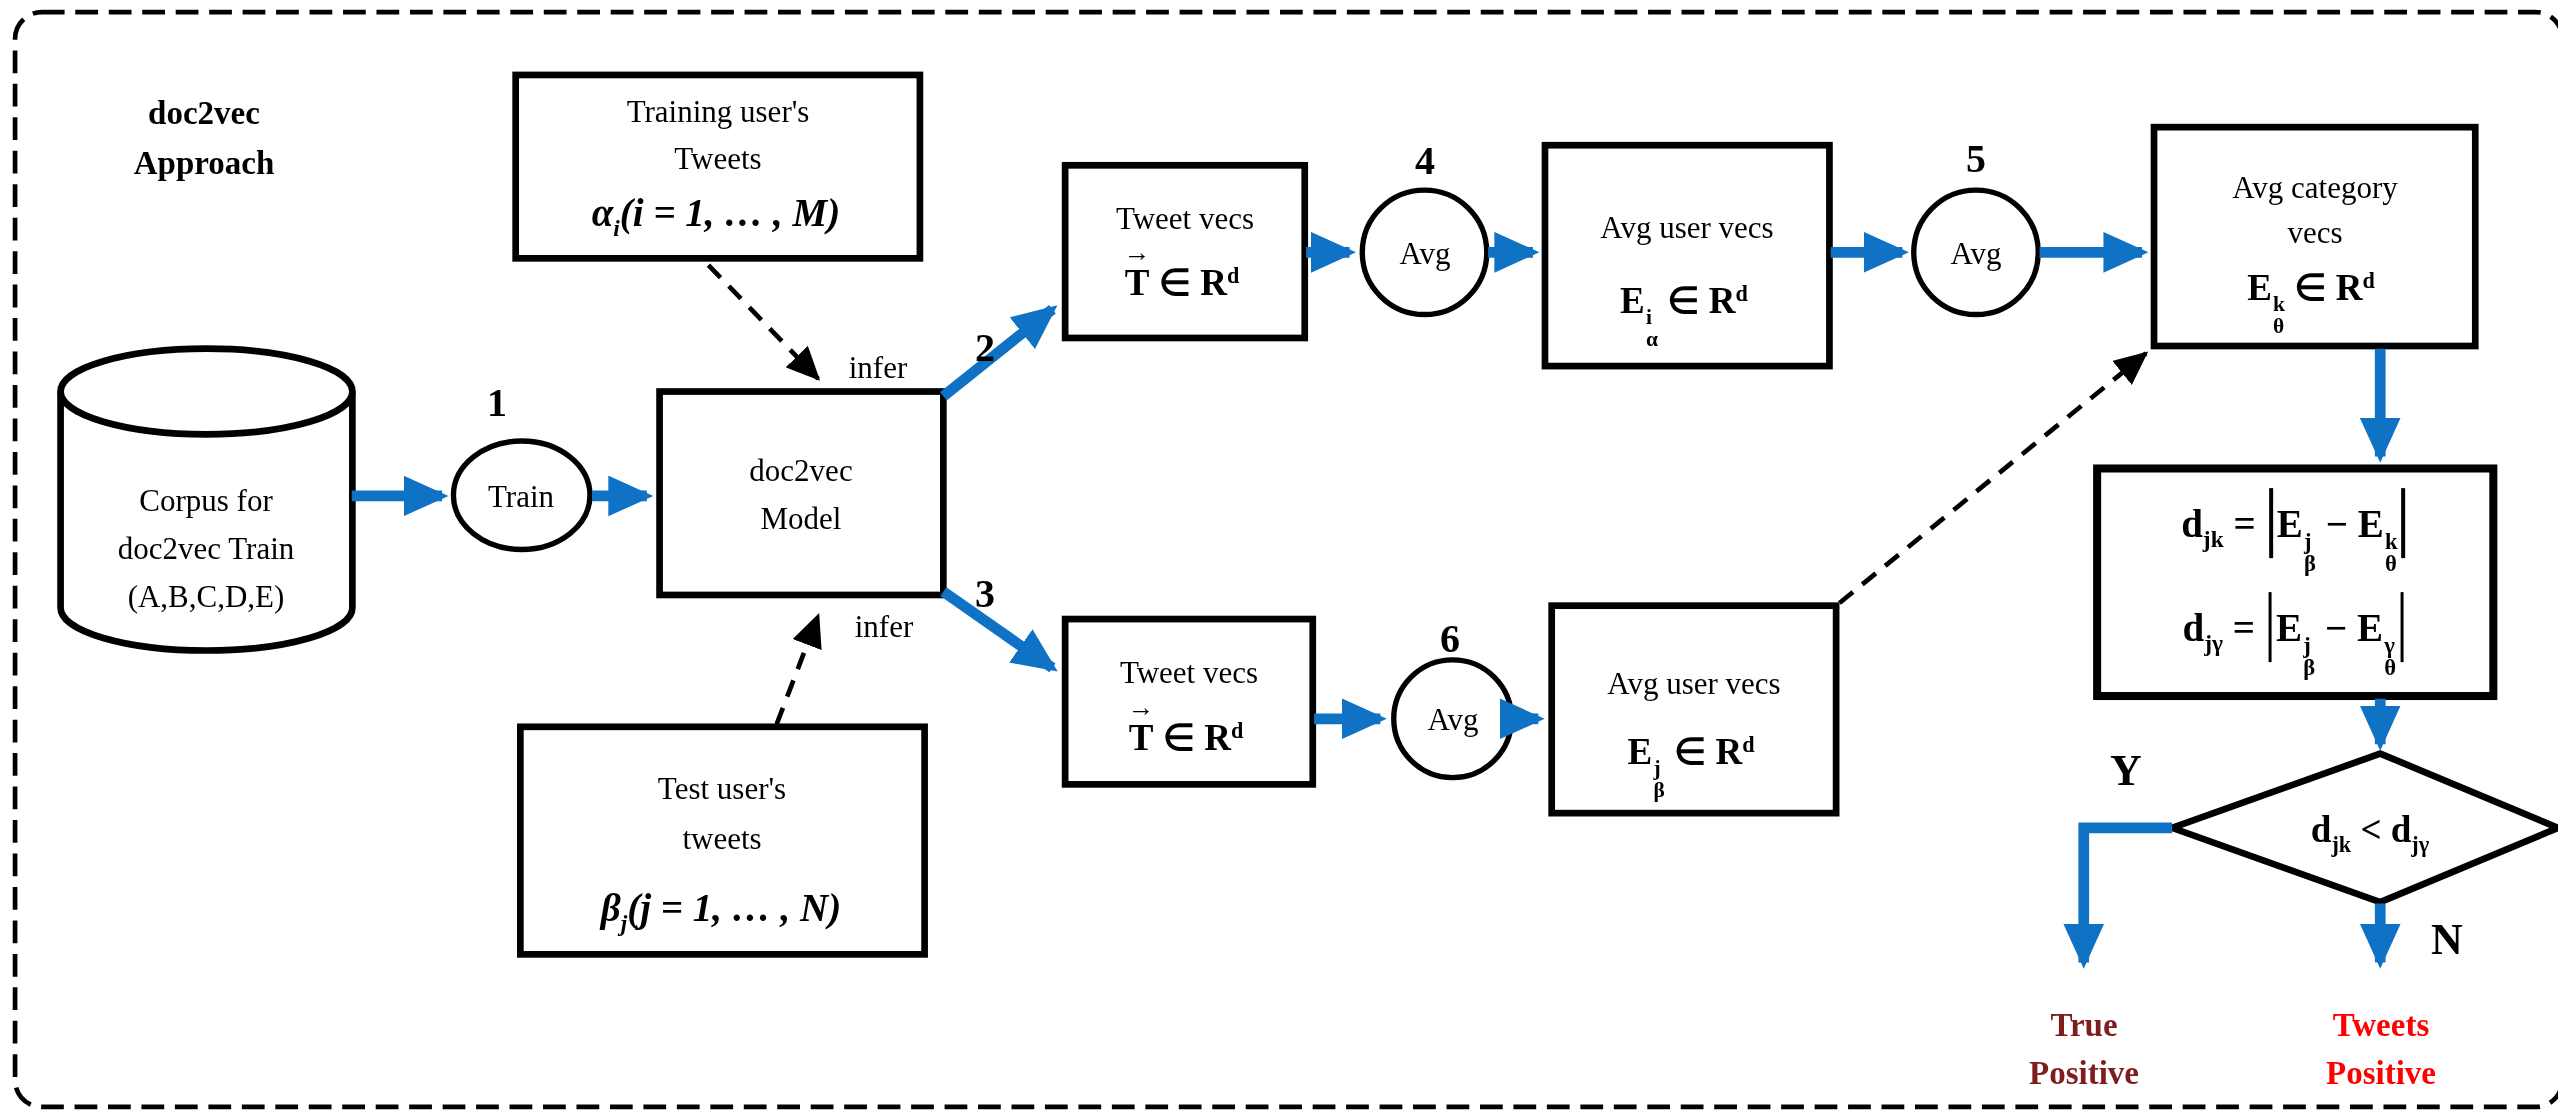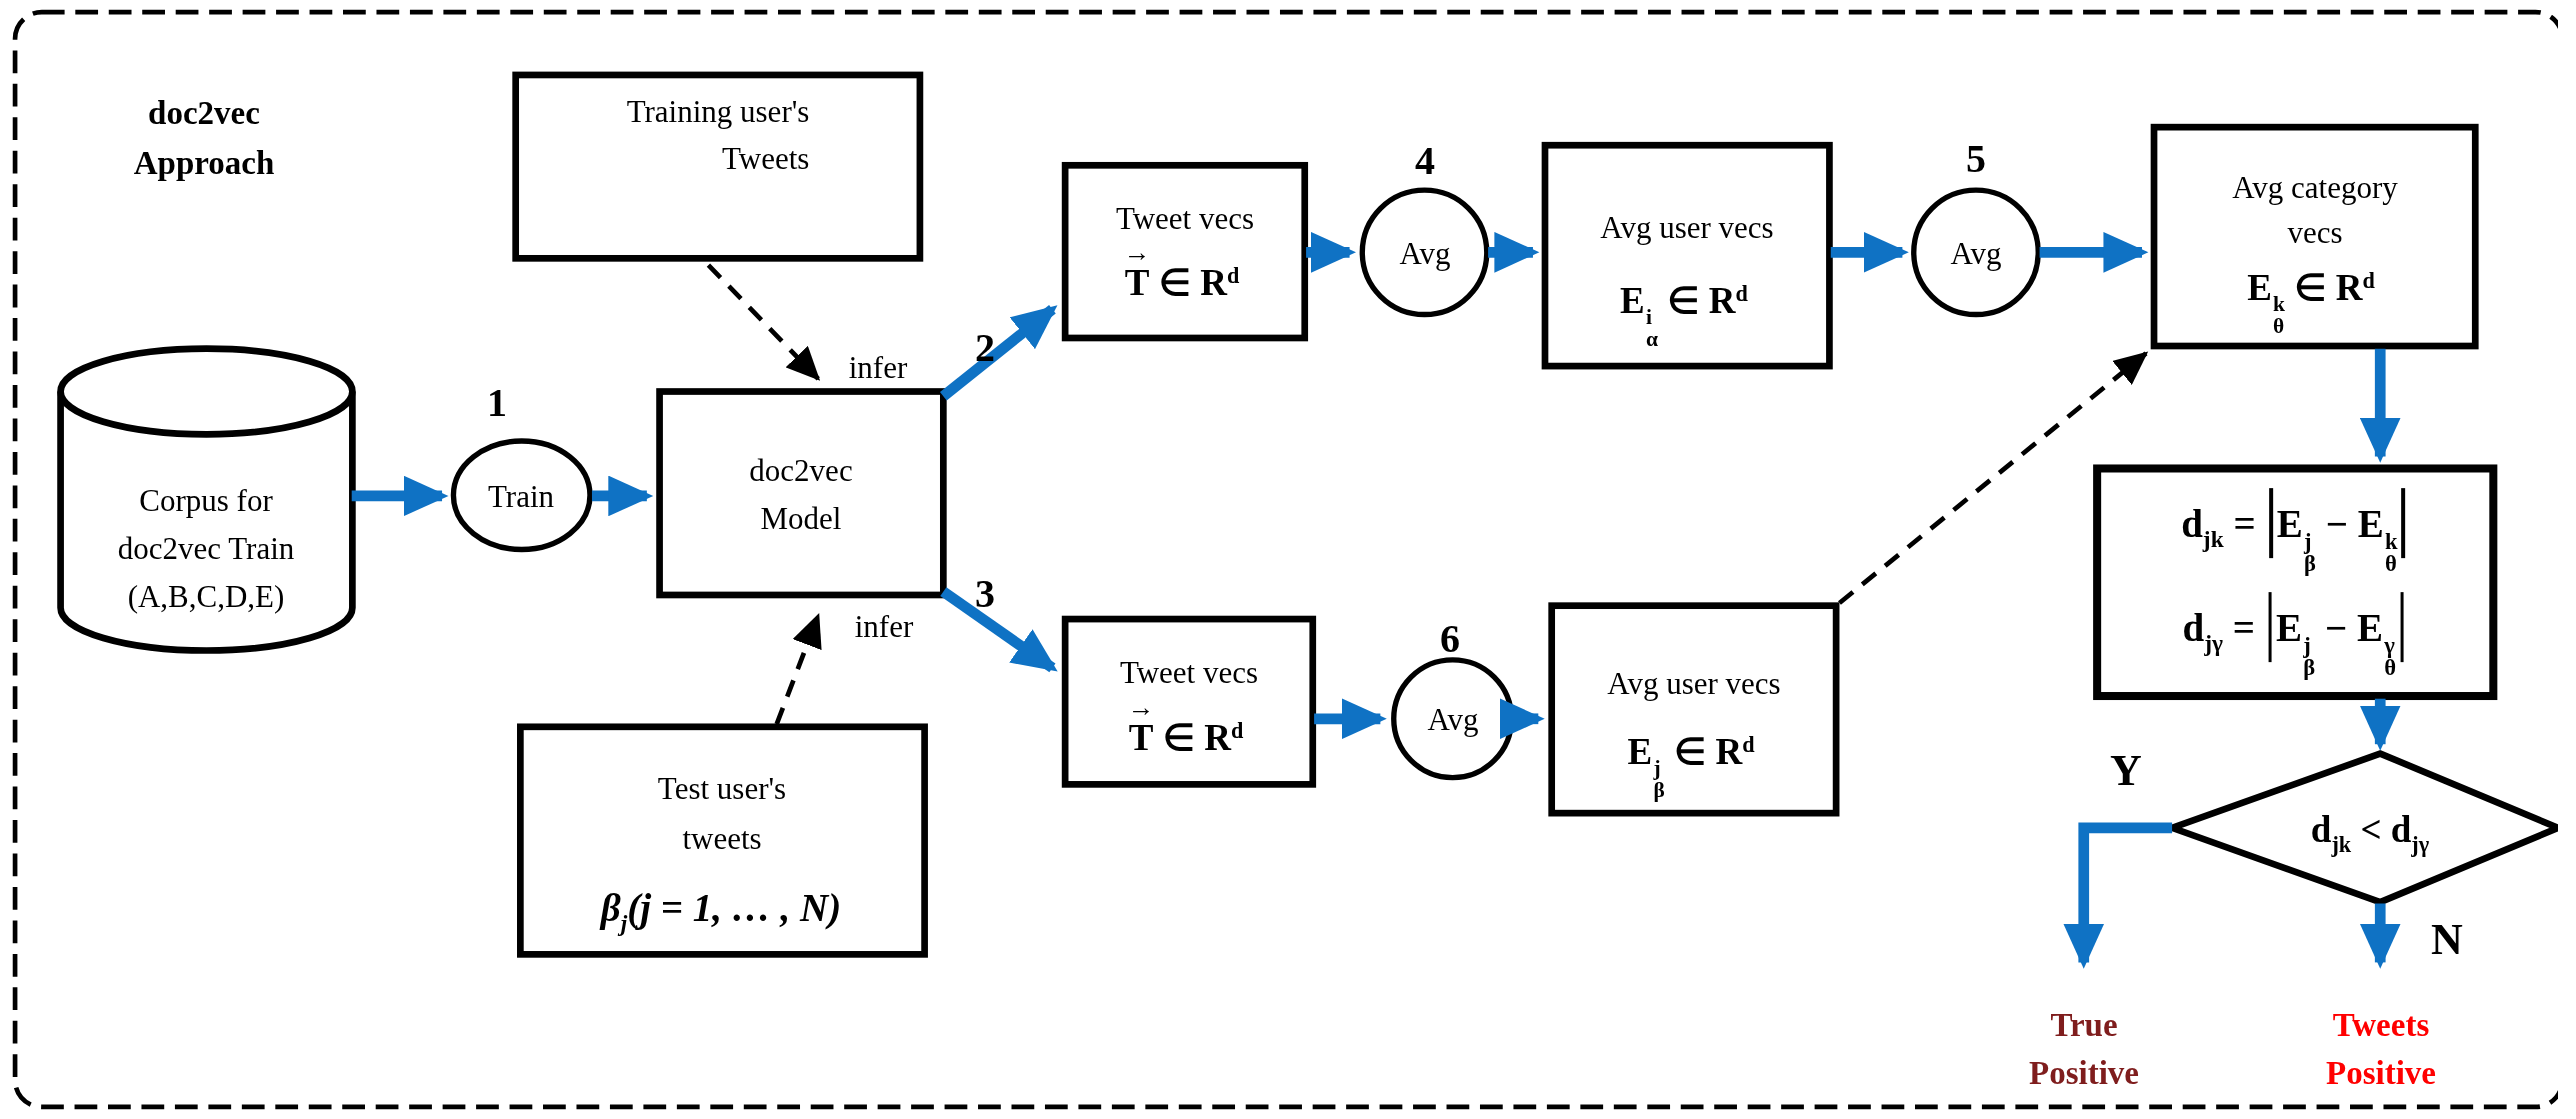--- a/index.html
+++ b/index.html
@@ -97,23 +97,26 @@
   </div>
 
   <div class="lbl t-num" style="left:497px;top:403px;">1</div>
   <div class="lbl t-label" style="left:521px;top:497px;">Train</div>
 
   <div class="lbl t-label" style="left:801px;top:495px;line-height:1.55;">
     <div>doc2vec</div>
     <div>Model</div>
   </div>
 
-  <div class="lbl t-label" style="left:718px;top:135px;line-height:1.5;text-align:right;">
+  <div class="lbl t-label" style="left:718px;top:135px;line-height:1.5;">
     <div>Training user's</div>
     <div>Tweets</div>
+  </div>
+  <div class="lbl t-math-it" style="left:716px;top:213px;">
+    <span>α</span><sub class="s">i</sub><span>(i = 1, … , M)</span>
   </div>
 
   <div class="lbl t-label" style="left:722px;top:814px;line-height:1.6;">
     <div>Test user's</div>
     <div>tweets</div>
   </div>
   <div class="lbl t-math-it" style="left:721px;top:908px;">
     <span>β</span><sub class="s">j</sub><span>(j = 1, … , N)</span>
   </div>
 

